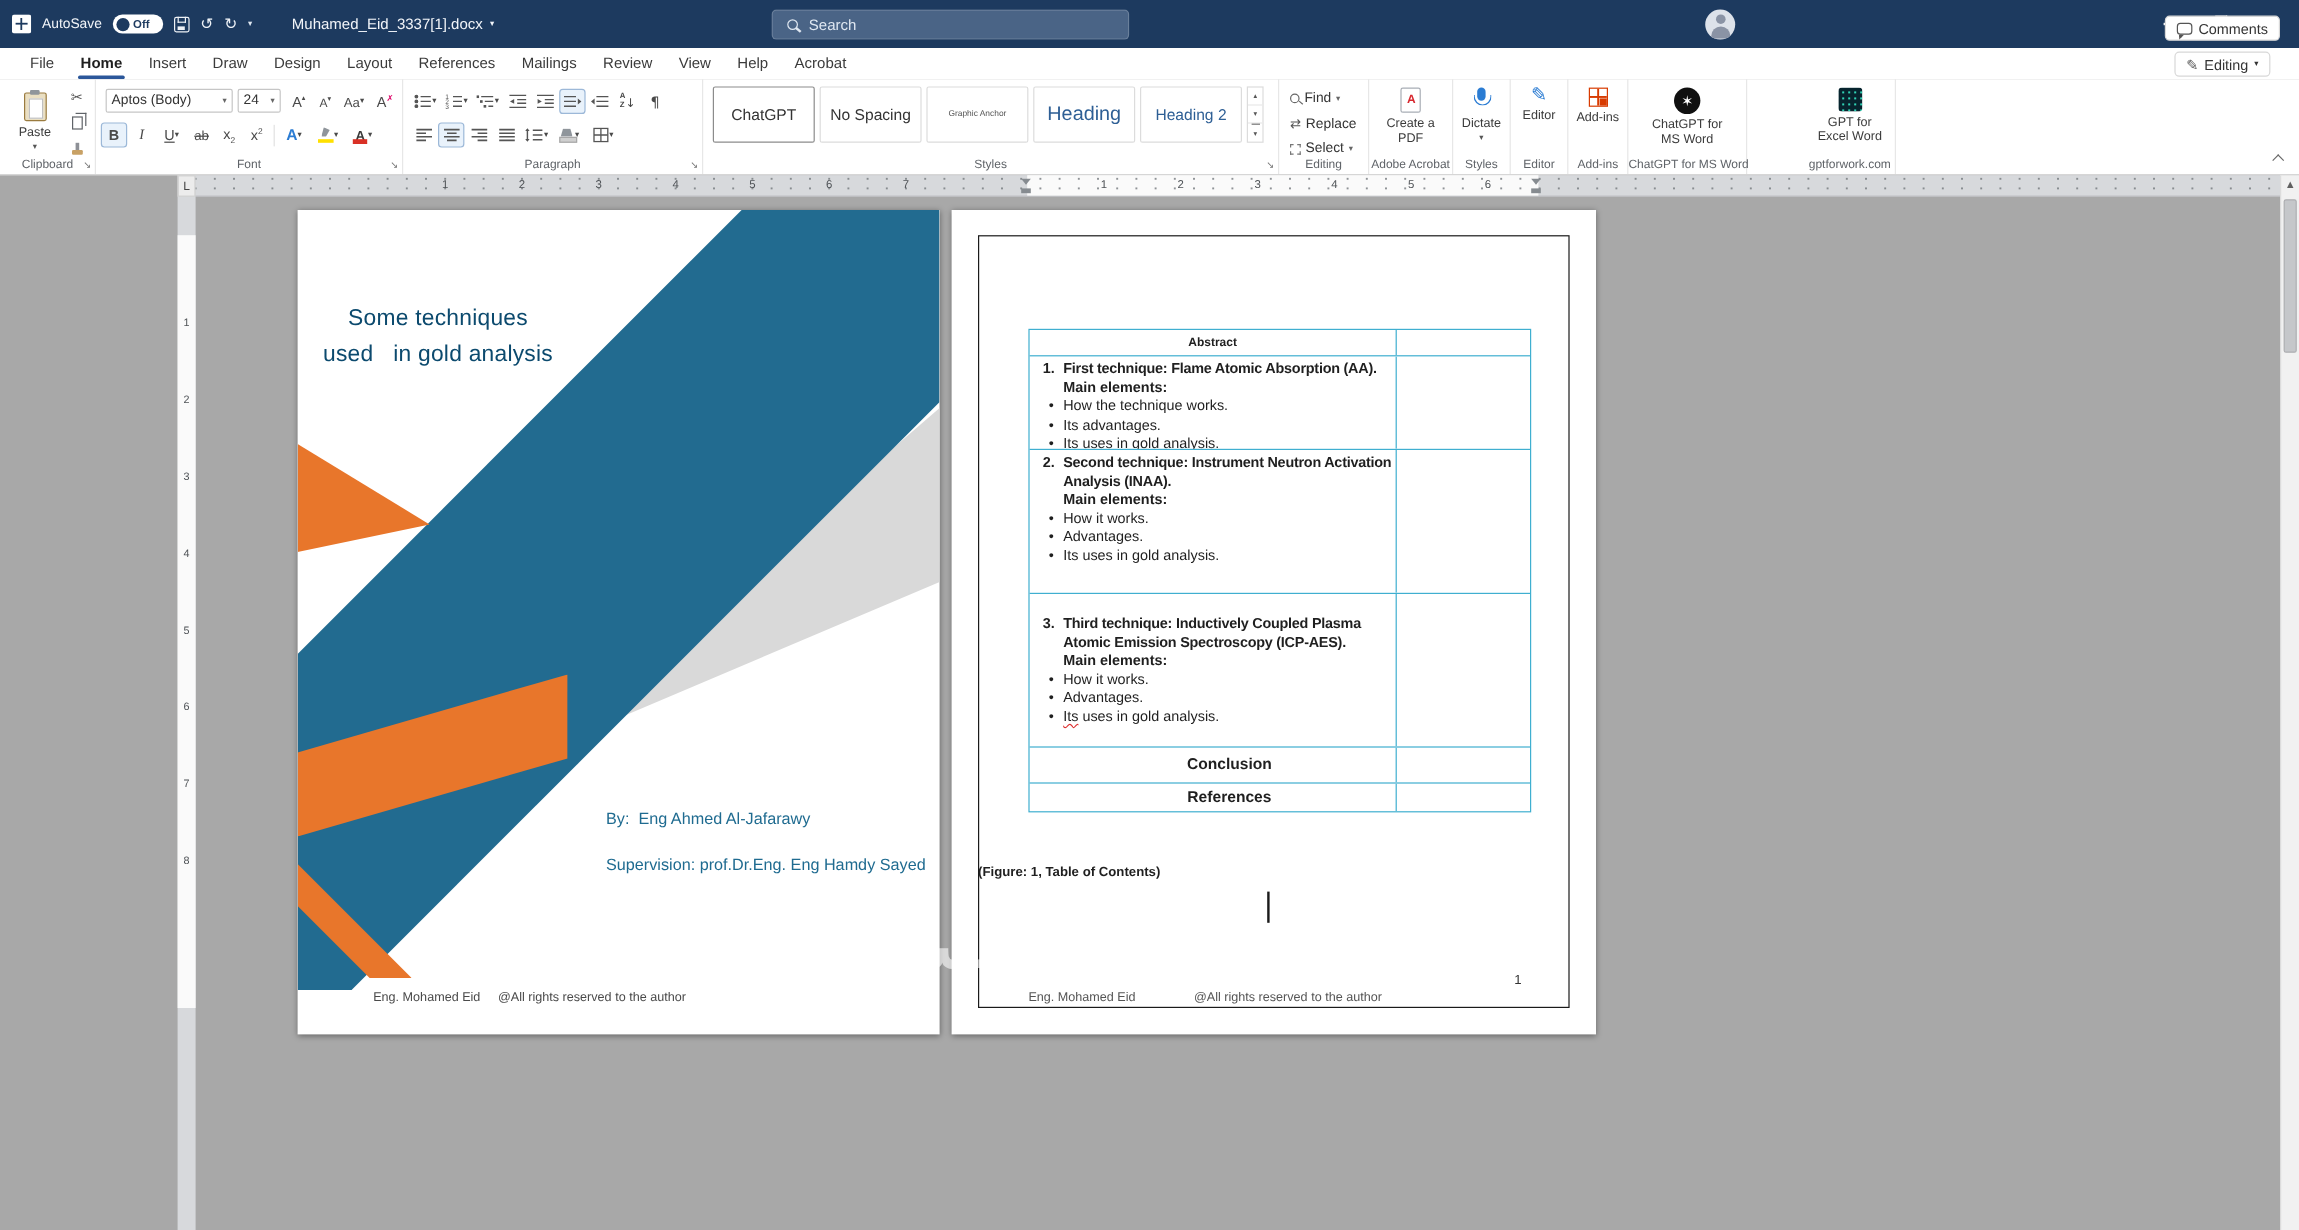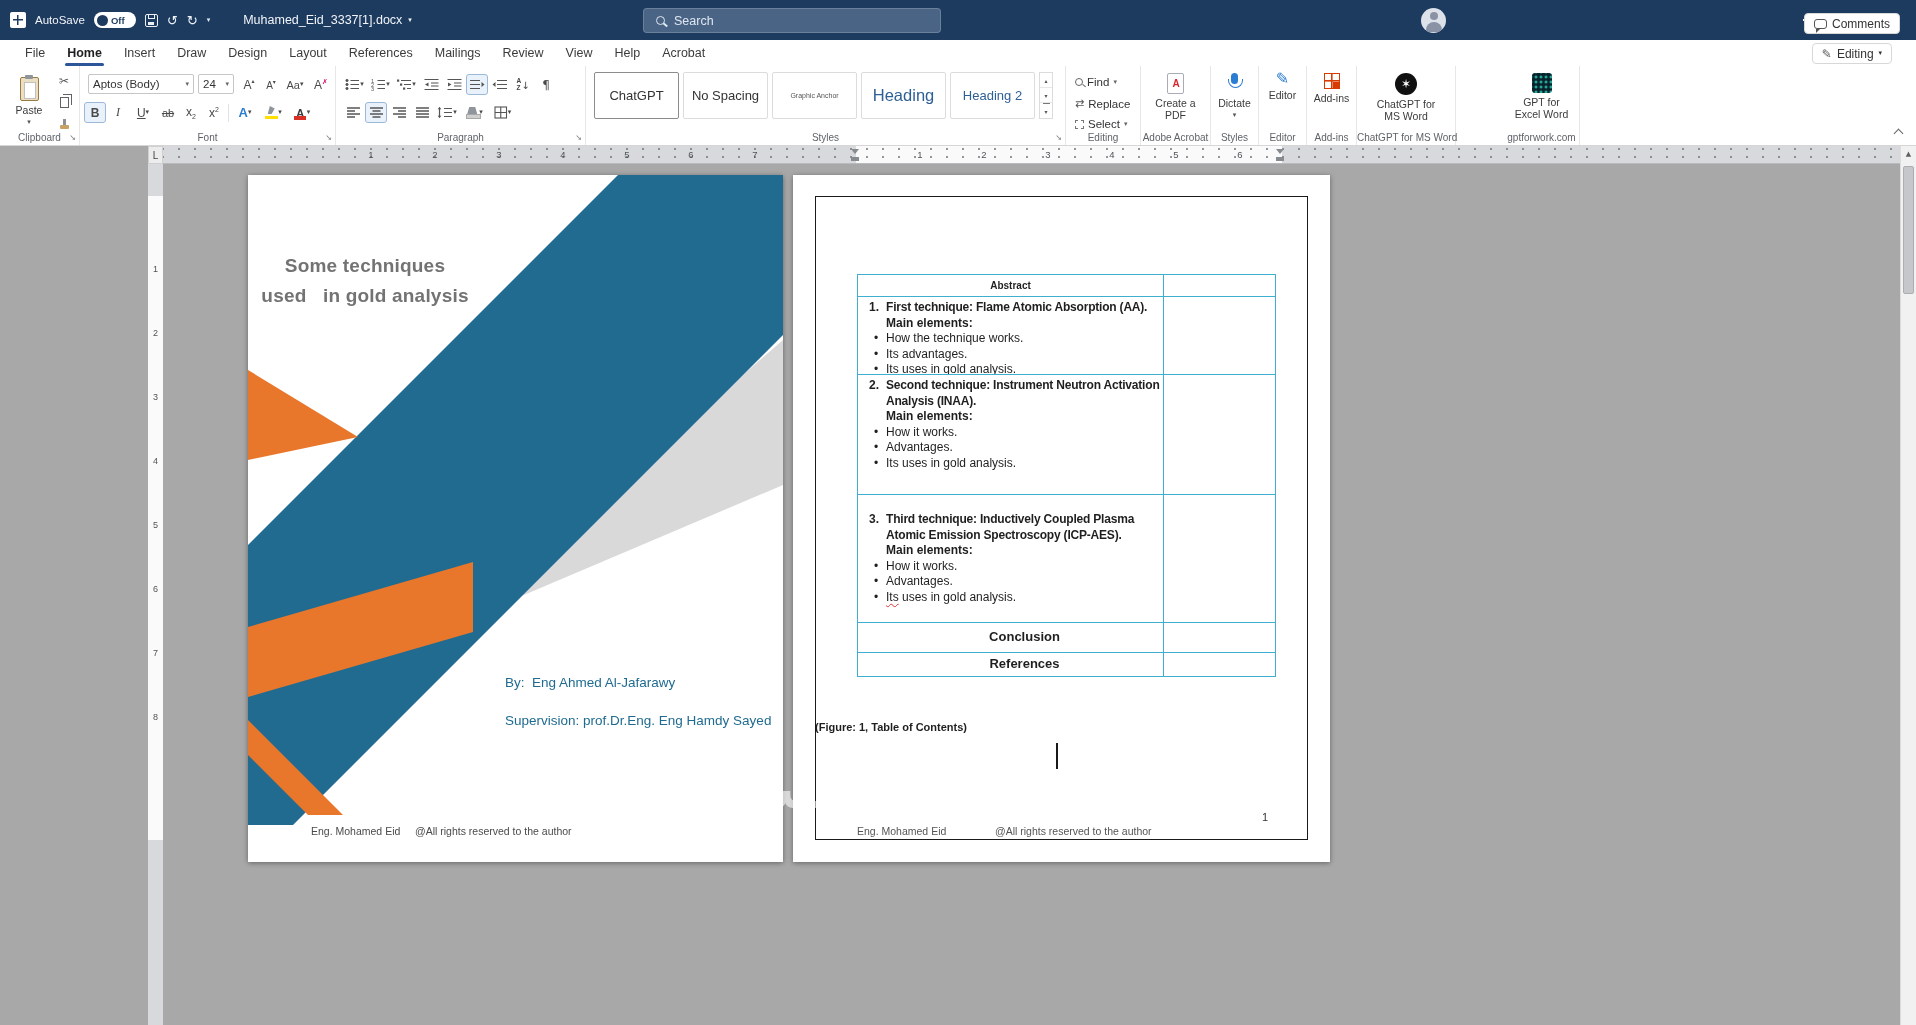--- a/index.html
+++ b/index.html
@@ -179,22 +179,22 @@
   .docarea { position:absolute; left:0; top:164px; width:1900px; height:861px; }
   .page { position:absolute; top:11px; width:535px; height:687px; background:#fff; box-shadow:0 1px 5px rgba(0,0,0,.4); overflow:hidden; }
   .page-left { left:248px; }
   .page-right { left:793px; width:537px; }
   .shape { position:absolute; inset:0; }
   .sh-teal { background:var(--teal_band,#226b90); clip-path:polygon(370px 0,535px 0,535px 160px,45px 650px,0 650px,0 370px); }
   .sh-gray { background:var(--gray_band,#d9d9d9); clip-path:polygon(535px 165px,535px 310px,205px 450px); }
   .sh-otri { background:var(--orange_accent,#e8762b); clip-path:polygon(0 195px,110px 262px,0 285px); }
   .sh-ostripe { background:var(--orange_accent,#e8762b); clip-path:polygon(0 452px,225px 387px,225px 457px,0 522px); }
   .sh-ocorner { background:var(--orange_accent,#e8762b); clip-path:polygon(0 545px,95px 640px,60px 640px,0 580px); }
-  .cover-title { position:absolute; left:8px; top:76px; width:218px; text-align:center; font-size:19px; font-weight:700;
-                 color:#737373; line-height:29.5px; letter-spacing:.2px; }
+  .cover-title { position:absolute; left:8px; top:76px; width:218px; text-align:center; font-size:19px; font-weight:400;
+                 color:#0c4a6e; line-height:29.5px; letter-spacing:.2px; }
   .prewrap { white-space:pre-wrap; }
   .cover-by { position:absolute; left:257px; top:500px; font-size:13.5px; color:var(--teal_text,#1f6b90); }
   .cover-sup { position:absolute; left:257px; top:538px; font-size:13.5px; color:var(--teal_text,#1f6b90); }
   .pfooter { position:absolute; top:650px; font-size:10.5px; color:#4a4a4a; white-space:nowrap; }
 
   .page-border { position:absolute; left:22px; top:21px; right:22px; bottom:22px; border:1.5px solid #1a1a1a; }
   .toc-table { position:absolute; left:64px; top:99px; width:419px; border:1px solid var(--table_border,#3fafd0); font-size:12px; color:#1f1f1f; }
   .trow { display:flex; border-top:1px solid var(--table_border,#3fafd0); overflow:hidden; }
   .trow:first-child { border-top:none; }
   .c1 { width:305px; } .c2 { flex:1; border-left:1px solid var(--table_border,#3fafd0); }

